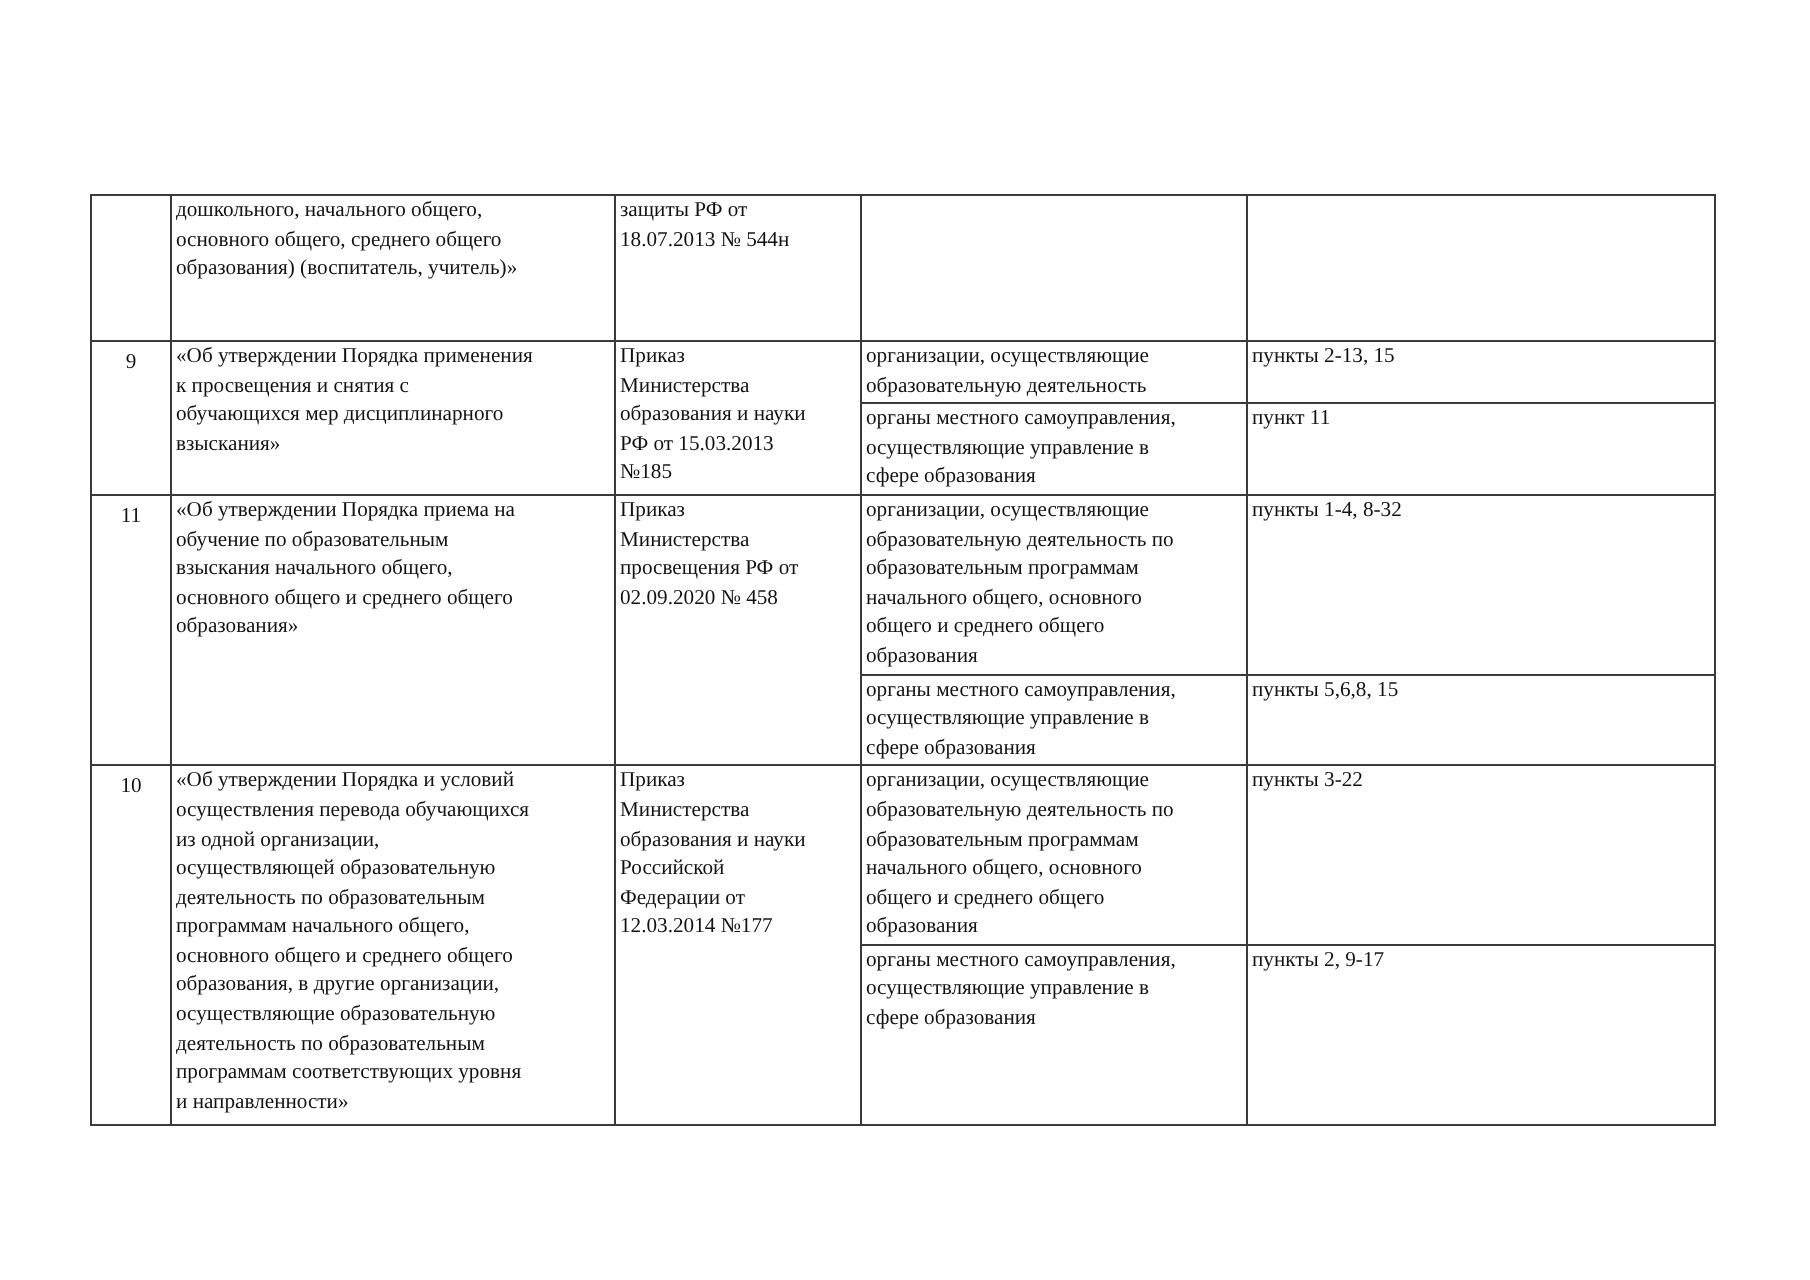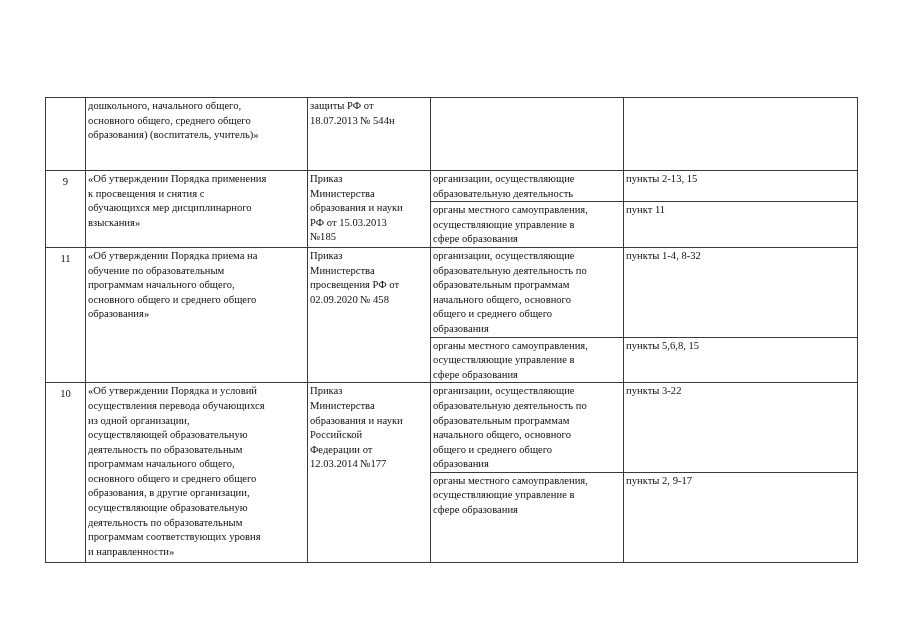--- a/index.html
+++ b/index.html
@@ -81,21 +81,21 @@
         <td class="sub">
             <div class="cell-text">пункт 11</div>
           </td>
       </tr>
 
       <tr>
         <td class="c-num" rowspan="2">11</td>
         <td rowspan="2">
             <div class="cell-text">«Об утверждении Порядка приема на
 обучение по образовательным
-программам начального общего,
+взыскания начального общего,
 основного общего и среднего общего
 образования»</div>
           </td>
         <td rowspan="2">
             <div class="cell-text">Приказ
 Министерства
 просвещения РФ от
 02.09.2020  № 458</div>
           </td>
         <td class="sub">

